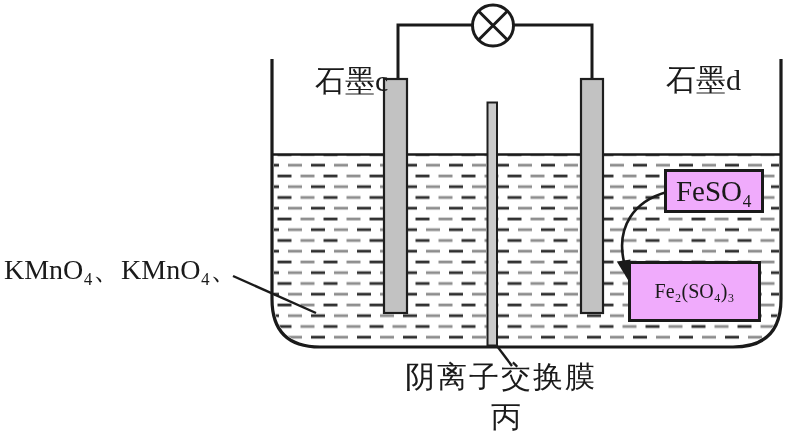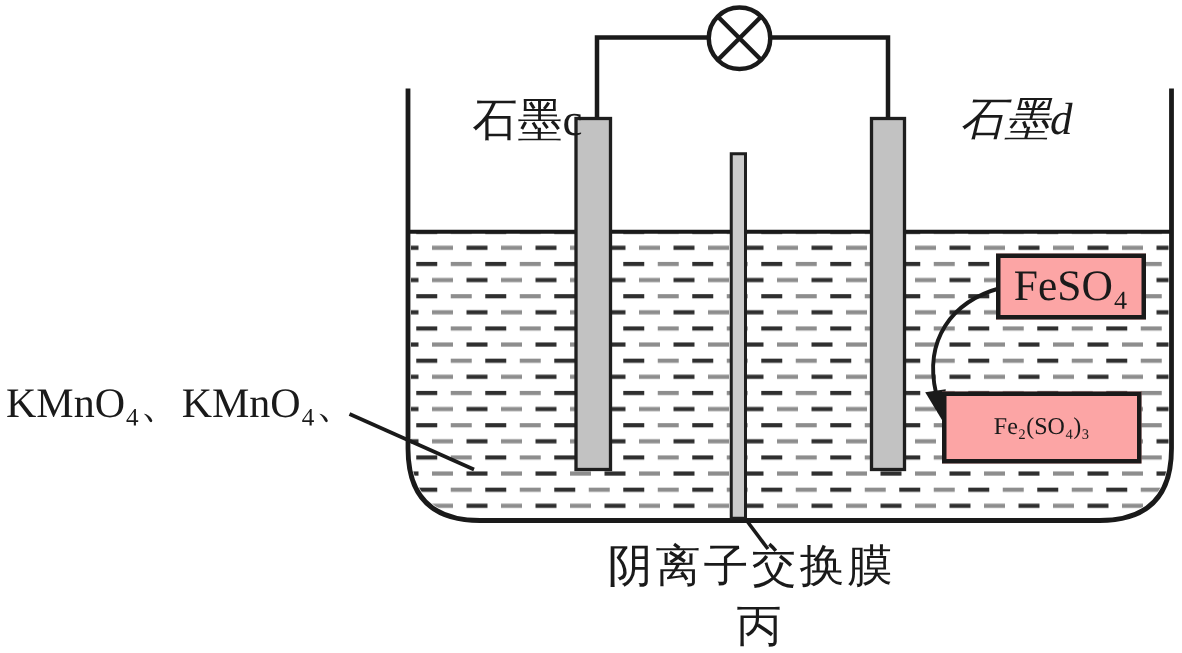--- a/index.html
+++ b/index.html
@@ -32,52 +32,52 @@
     font-size: 30px;
     line-height: 34px;
     margin-left: 24px;
   }
   .lbl-solution {
     font-size: 28px;
     line-height: 36px;
   }
   .chem-box {
     position: absolute;
-    background: #fca5a5;
+    background: #f0abfc;
     border: 3px solid #1a1a1a;
     display: flex;
     align-items: center;
     justify-content: center;
     box-sizing: border-box;
   }
   .chem-box.feso4 {
     left: 664px; top: 169px;
     width: 100px; height: 44px;
     font-size: 29px;
   }
   .chem-box.fe2so43 {
     left: 628px; top: 261px;
-    width: 133px; height: 48px;
-    font-size: 16px;
+    width: 133px; height: 61px;
+    font-size: 20px;
     text-align: right;
   }
   .lbl-membrane {
     left: 405px; top: 357px;
     width: 212px;
     font-size: 30px;
     letter-spacing: 2px;
   }
   .lbl-cell {
     left: 478px; top: 397px;
     width: 56px;
     text-align: center;
     font-size: 30px;
   }
   .pos-graphite-c { left: 291px; top: 64px; }
-  .pos-graphite-d { left: 616px; top: 63px; font-style: italic; }
+  .pos-graphite-d { left: 642px; top: 63px; }
   .pos-solution   { left: 4px;   top: 252px; }
 </style>
 </head>
 <body>
 
 <div class="stage">
 
   <svg width="788" height="435" viewBox="0 0 788 435">
     <defs>
       <pattern id="liquidDashes" width="46" height="21.5" patternUnits="userSpaceOnUse">

